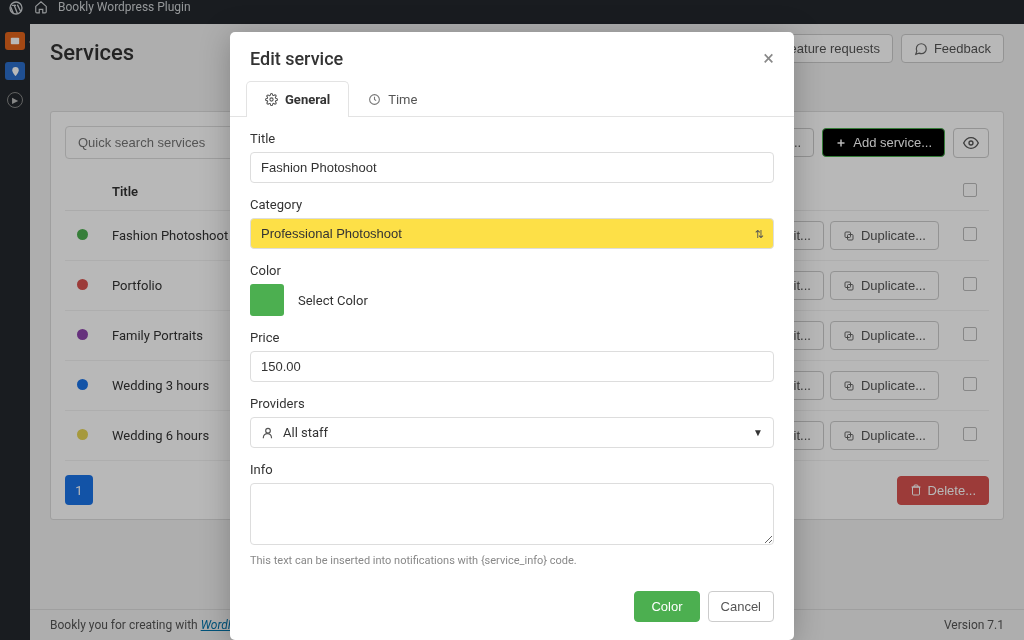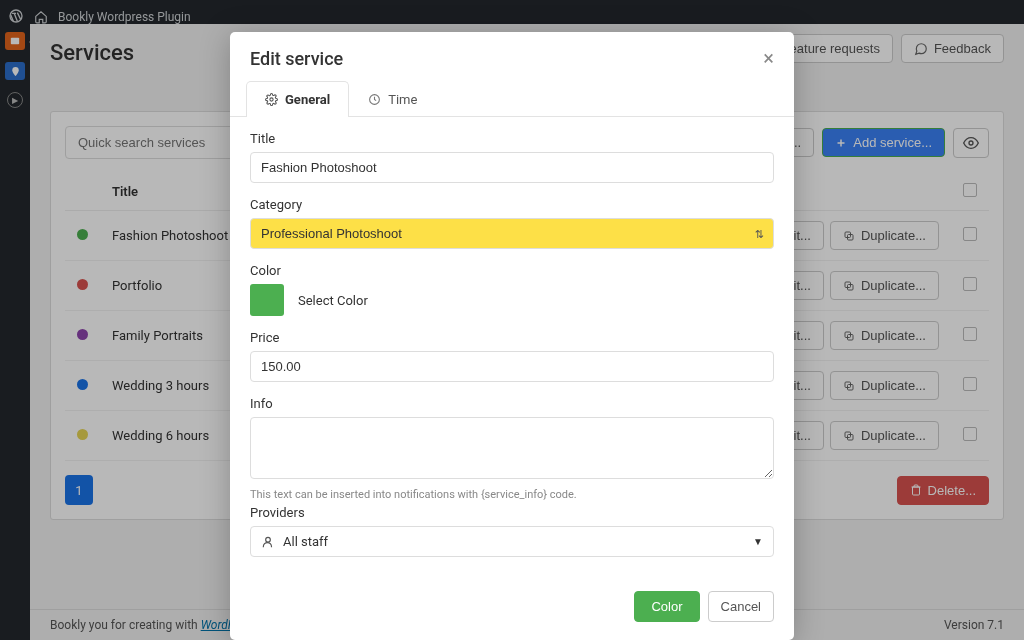--- a/index.html
+++ b/index.html
@@ -1,29 +1,29 @@
 <!DOCTYPE html>
 <html><head>
 <meta charset="utf-8">
 <style>
   * { box-sizing: border-box; margin: 0; padding: 0; }
   body { font-family: -apple-system, BlinkMacSystemFont, "Segoe UI", Roboto, sans-serif; font-size: 13px; color: #333; background: #f1f1f1; overflow: hidden; }
-  .wp-top { height: 24px; background: #23282d; color: #cfd2d5; display: flex; align-items: flex-end; padding: 0 8px; gap: 10px; font-size: 12px; }
+  .wp-top { height: 24px; background: #23282d; color: #cfd2d5; display: flex; align-items: flex-start; padding: 0 8px; gap: 10px; font-size: 12px; }
   .wp-top .ico { display:inline-flex; align-items:center; }
   .wp-left { position: absolute; top: 24px; left: 0; width: 30px; bottom: 0; background: #23282d; display:flex; flex-direction:column; align-items:center; gap:12px; padding-top:8px;}
   .wp-left .sq { width:20px; height:18px; border-radius:3px; display:flex; align-items:center; justify-content:center;}
   .wp-left .sq.orange { background:#e2641c; position:relative;}
   .wp-left .sq.orange::after{content:"◂"; color:#f1f1f1; position:absolute; right:-10px; font-size:12px;}
   .wp-left .sq.blue { background:#2b6ecb;}
   .wp-left .play { width:16px;height:16px;border:1px solid #888;border-radius:50%; color:#bbb; font-size:8px; display:flex;align-items:center;justify-content:center;}
   .main { position:absolute; top:24px; left:30px; right:0; bottom:0; padding:10px 20px; }
   h1.page-title { font-size: 22px; font-weight:500; margin: 6px 0 14px; }
   .topbar { display:flex; gap:8px; justify-content:flex-end; margin-bottom:8px; position:absolute; top:10px; right:20px;}
   .btn { border:1px solid #ccc; background:#fff; border-radius:4px; padding:6px 12px; font-size:13px; display:inline-flex; align-items:center; gap:6px; cursor:pointer; color:#555;}
-  .btn.green { background:#3b82f6; border-color:#4caf50; color:#fff; }
+  .btn.green { background:#000000; border-color:#4caf50; color:#fff; }
   .panel { background:#fff; border:1px solid #ddd; border-radius:3px; padding:14px; margin-top:46px;}
   .search { border:1px solid #ddd; border-radius:4px; padding:8px 12px; width:100%; max-width:460px; color:#888; font-size:13px; }
   .table { width:100%; margin-top:14px; border-collapse:collapse; }
   .table th { text-align:left; padding:10px 12px; font-size:13px; font-weight:600; border-bottom:1px solid #eee;}
   .table td { padding:10px 12px; border-bottom:1px solid #f2f2f2; }
   .dot { width:11px; height:11px; border-radius:50%; display:inline-block; }
   .row-actions { display:flex; gap:6px; justify-content:flex-end; }
   .row-check { text-align:center; }
   .chk { width:14px; height:14px; border:1px solid #bbb; border-radius:2px; display:inline-block; }
   .badge-page { background:#1a73e8; color:#fff; width:28px; height:30px; border-radius:4px; display:inline-flex; align-items:center; justify-content:center; margin-top:14px;}
@@ -308,36 +308,36 @@
       <label class="fld-label">Color</label>
       <div class="color-row">
         <div class="swatch" id="swatch" style="background: rgb(76, 175, 80);"></div>
         <span>Select Color</span>
       </div>
     </div>
     <div class="form-group">
       <label class="fld-label">Price</label>
       <input class="fld-input" value="150.00" style="">
     </div>
-    <div class="form-group" style="margin-bottom:4px;">
-      <label class="fld-label">Info</label>
-      <textarea class="fld-input" style=""></textarea>
-      <div class="hint">This text can be inserted into notifications with {service_info} code.</div>
-    </div>
     <div class="form-group">
       <label class="fld-label">Providers</label>
       <div class="providers-row">
         <div class="providers-left">
           <svg width="14" height="14" viewBox="0 0 24 24" fill="none" stroke="#555" stroke-width="2">
               <circle cx="12" cy="8" r="4"></circle>
               <path d="M4 21v-1a7 7 0 0 1 14 0v1"></path>
             </svg>
           <span>All staff</span>
         </div>
         <span style="font-size:10px;">▼</span>
       </div>
     </div>
+    <div class="form-group" style="margin-bottom:4px;">
+      <label class="fld-label">Info</label>
+      <textarea class="fld-input" style=""></textarea>
+      <div class="hint">This text can be inserted into notifications with {service_info} code.</div>
+    </div>
   </div>
   <div class="modal-foot">
     <button class="btn save">Color</button>
     <button class="btn">Cancel</button>
   </div>
 </div>
 
 </body></html>

